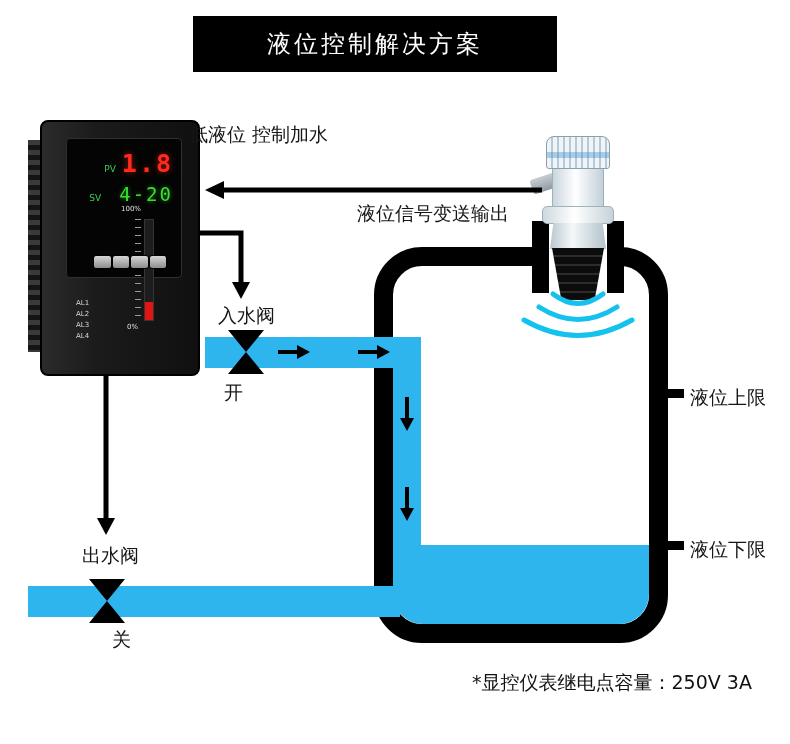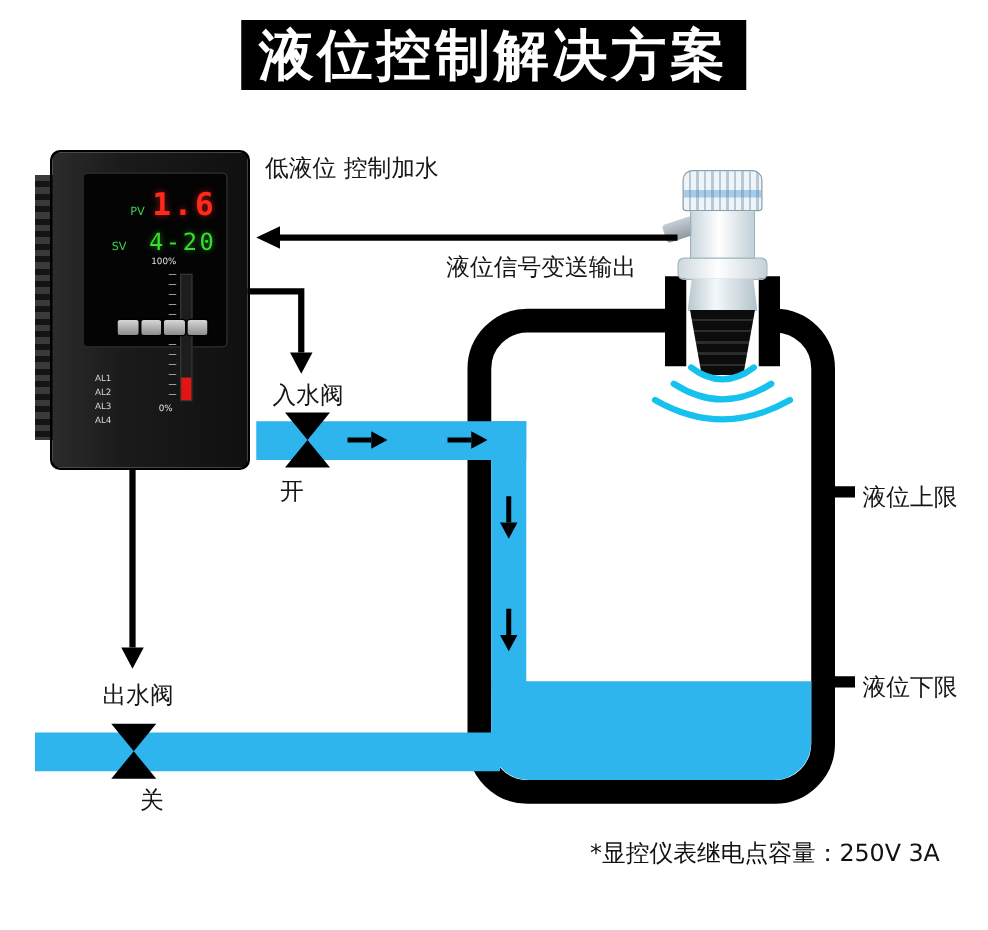--- a/index.html
+++ b/index.html
@@ -3,27 +3,27 @@
 <meta charset="utf-8">
 <style>
   * { margin:0; padding:0; box-sizing:border-box; }
   body { background:#fff; }
   .canvas {
     position:relative; width:790px; height:744px; background:#ffffff;
     font-family:"DejaVu Sans","Liberation Sans",sans-serif; overflow:hidden;
   }
   
   .title-bar {
-    position:absolute; left:193px; top:16px; width:404px; height:56px;
+    position:absolute; left:193px; top:16px; width:364px; height:56px;
     background:#000; color:#fff; display:flex; align-items:center; justify-content:center;
-    font-size:44px; font-weight:bold; letter-spacing:3px;
+    font-size:24px; font-weight:normal; letter-spacing:3px;
   }
   
   .lbl { position:absolute; font-size:19px; color:#161616; white-space:nowrap; }
-  .lbl-low     { left:212px; top:122px; }
+  .lbl-low     { left:189px; top:122px; }
   .lbl-signal  { left:357px; top:201px; }
   .lbl-inlet   { left:218px; top:303px; }
   .lbl-open    { left:224px; top:380px; }
   .lbl-outlet  { left:82px;  top:543px; }
   .lbl-close   { left:112px; top:627px; }
   .lbl-upper   { left:690px; top:385px; }
   .lbl-lower   { left:690px; top:537px; }
   .footnote    { position:absolute; left:472px; top:670px; font-size:19px; color:#111; white-space:nowrap; }
   
   .controller { position:absolute; left:28px; top:120px; width:172px; height:256px; }
@@ -117,21 +117,21 @@
 <div class="canvas">
 
   <div class="title-bar">液位控制解决方案</div>
 
   <div class="controller">
     <div class="ctrl-fins"></div>
     <div class="ctrl-body">
       <div class="ctrl-screen">
         <div class="pv-row">
           <span class="disp-tag">PV</span>
-          <span class="pv-value">1.6</span>
+          <span class="pv-value">1.8</span>
         </div>
         <div class="sv-row">
           <span class="disp-tag">SV</span>
           <span class="sv-value">4-20</span>
         </div>
         <div class="scale-top">100%</div>
         <div class="bar-scale"></div>
         <div class="bargraph">
           <div class="bar-red"></div>
         </div>

